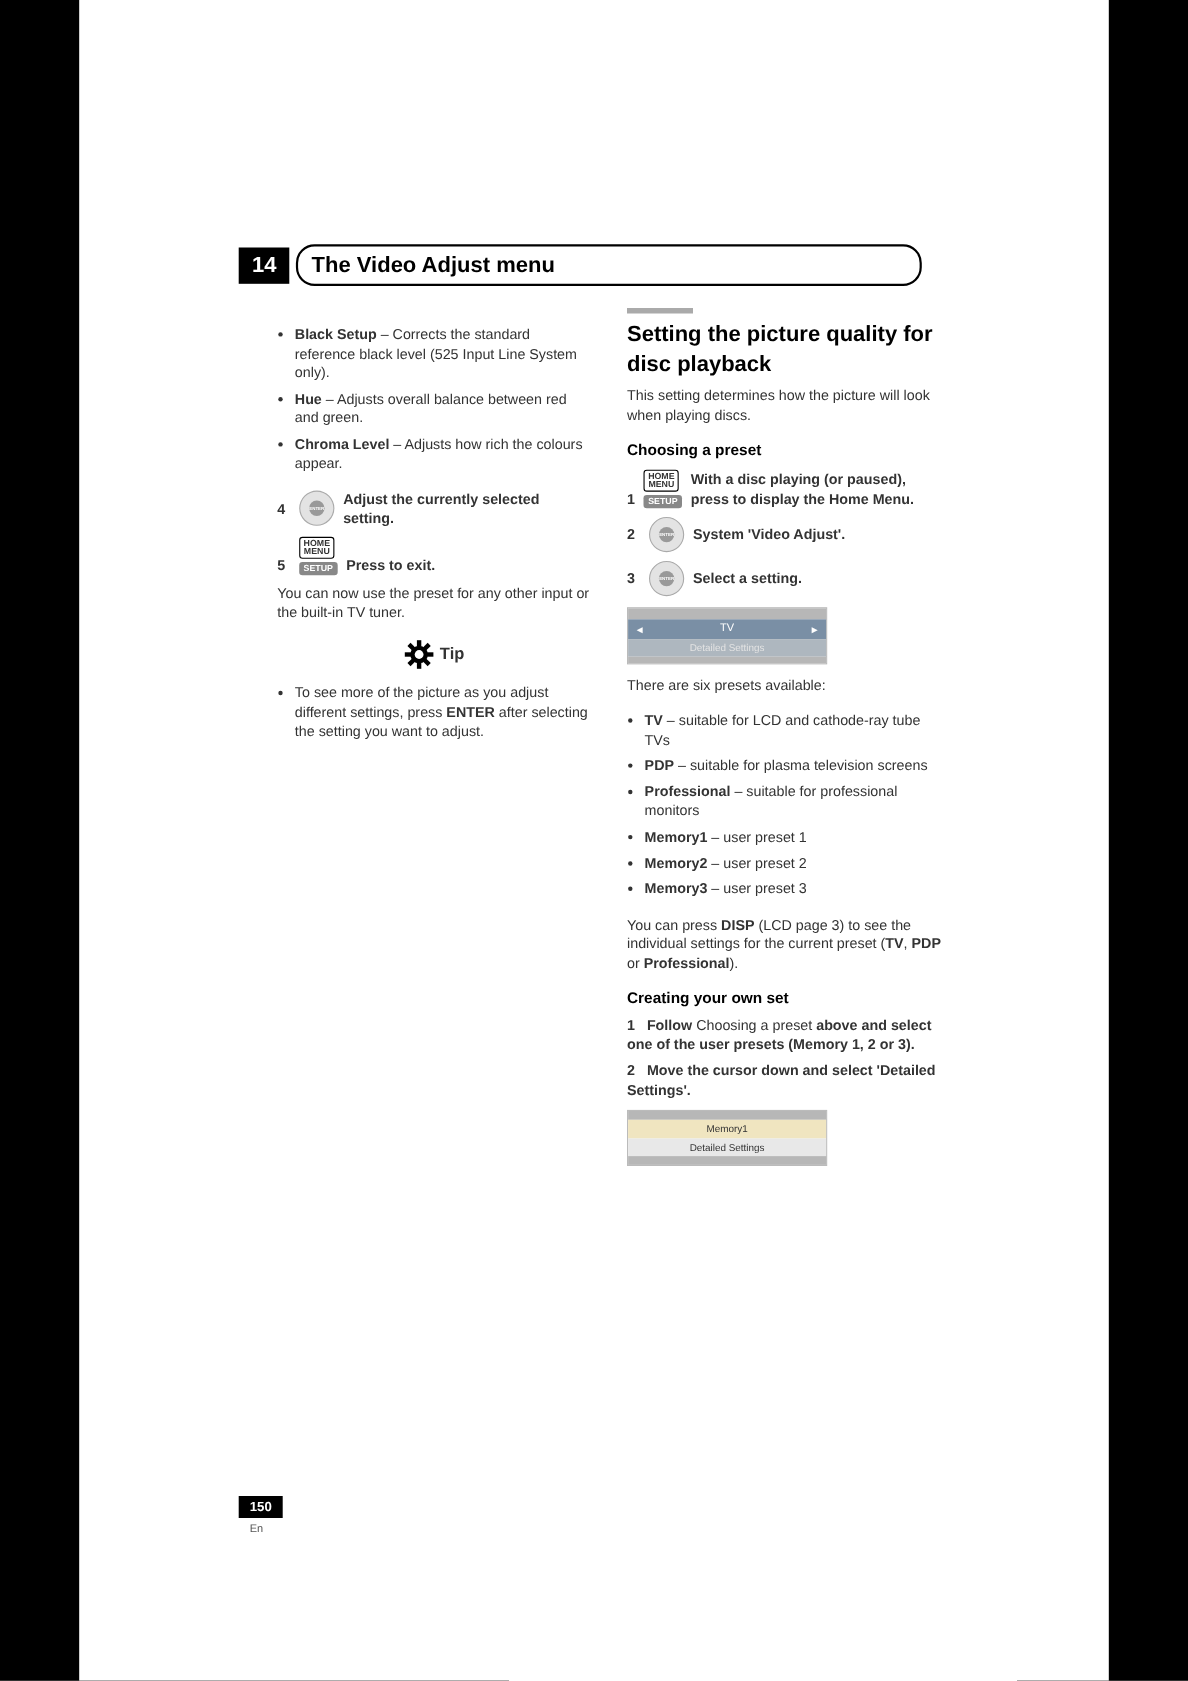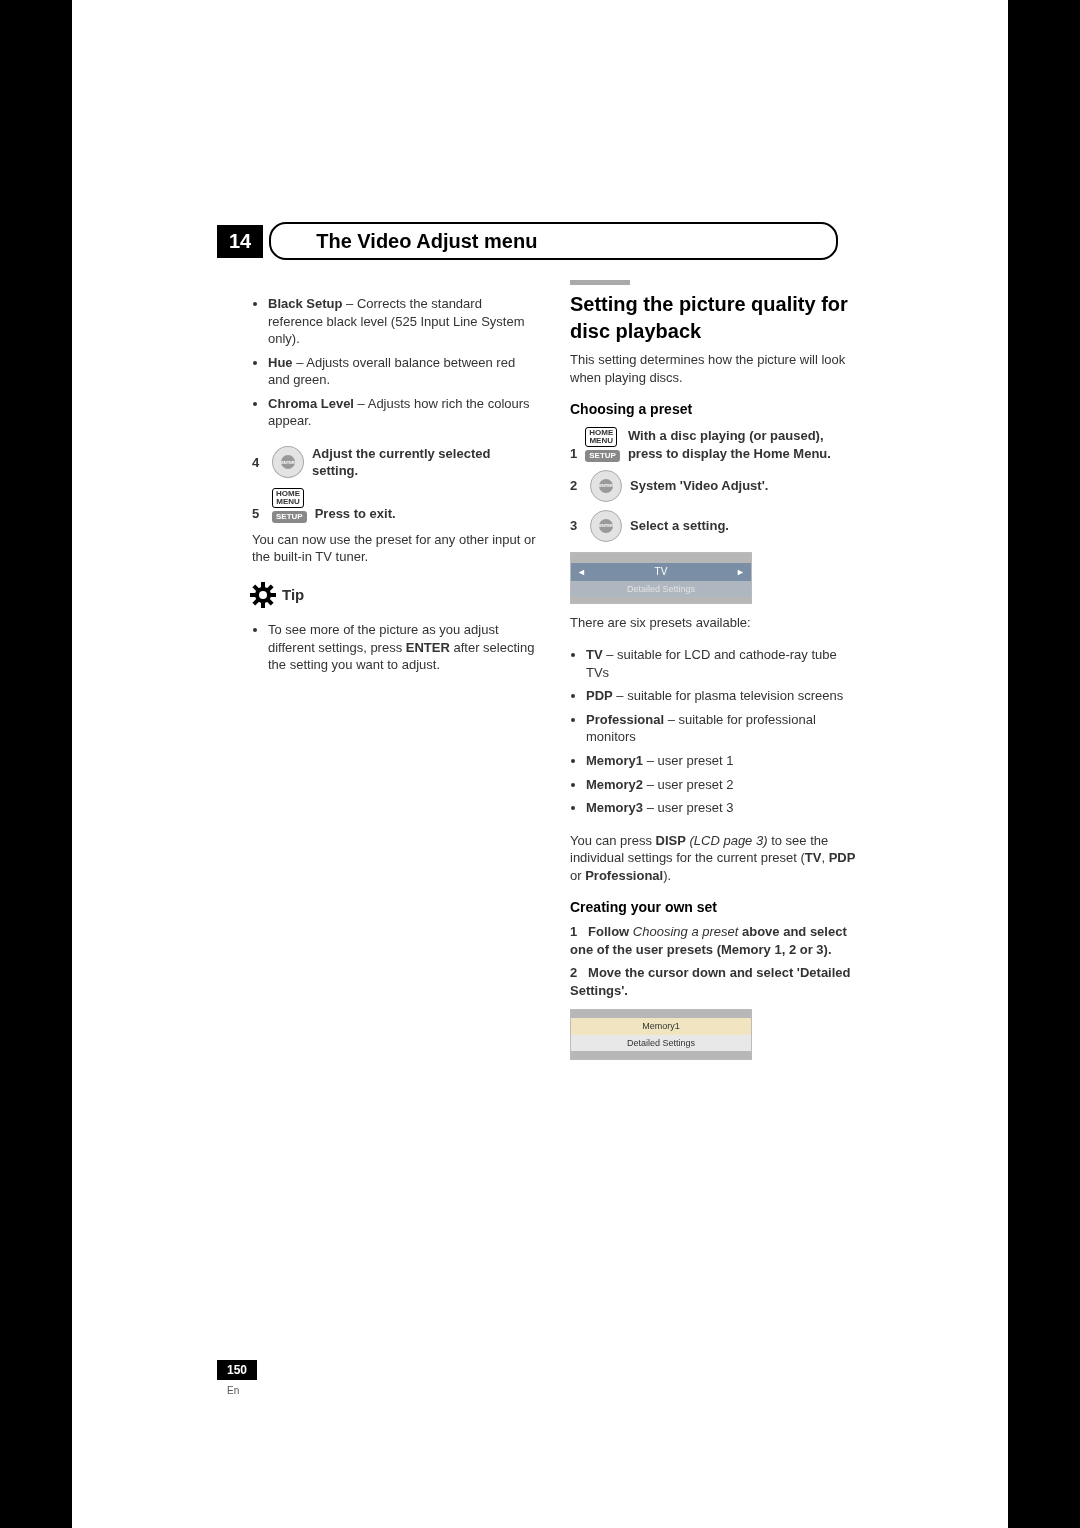--- a/index.html
+++ b/index.html
@@ -39,21 +39,20 @@
     height: 34px;
     border: 2px solid #000;
     border-radius: 17px;
     display: flex;
     align-items: center;
     padding-left: 12px;
   }
   .chapter-title {
     font-weight: bold;
     font-size: 20px;
-    margin-left: 33px;
   }
   .content {
     display: flex;
     gap: 30px;
     margin-top: 70px;
     padding-left: 60px;
     padding-right: 30px;
   }
   .col {
     flex: 1;
@@ -66,21 +65,21 @@
     padding-left: 16px;
     margin: 15px 0;
   }
   .col li {
     margin-bottom: 6px;
   }
   .col p {
     margin: 6px 0;
   }
   .bold { font-weight: bold; }
-  .italic { font-style: italic; }
+  .italic { }
   .step-row {
     display: flex;
     align-items: center;
     margin: 8px 0;
     gap: 8px;
   }
   .step-num { font-weight: bold; width: 12px; }
   .step-text { font-weight: bold; }
   .icon-enter {
     width: 30px; height: 30px; border-radius: 50%;
@@ -99,21 +98,21 @@
     display: inline-block; border: 1.5px solid #000; border-radius: 3px;
     padding: 1px 3px; font-size: 8px; line-height: 1; font-weight: bold;
     text-align: center;
   }
   .icon-setup {
     display: inline-block; background: #888; color: #fff; border-radius: 3px;
     padding: 2px 4px; font-size: 8px; line-height: 1; font-weight: bold;
   }
   .icon-stack { display: flex; flex-direction: column; gap: 3px; align-items: flex-start; }
   .tip-row {
-    display: flex; align-items: center; gap: 8px; margin-top: 18px;
+    display: flex; align-items: center; gap: 8px; margin-top: 18px; justify-content: center;
   }
   .gear {
     width: 22px; height: 22px; position: relative; display: inline-block;
   }
   .gear::before {
     content: ""; position: absolute; inset: 3px; background: #000; border-radius: 50%;
   }
   .gear::after {
     content: ""; position: absolute; inset: 7px; background: #fff; border-radius: 50%;
   }

